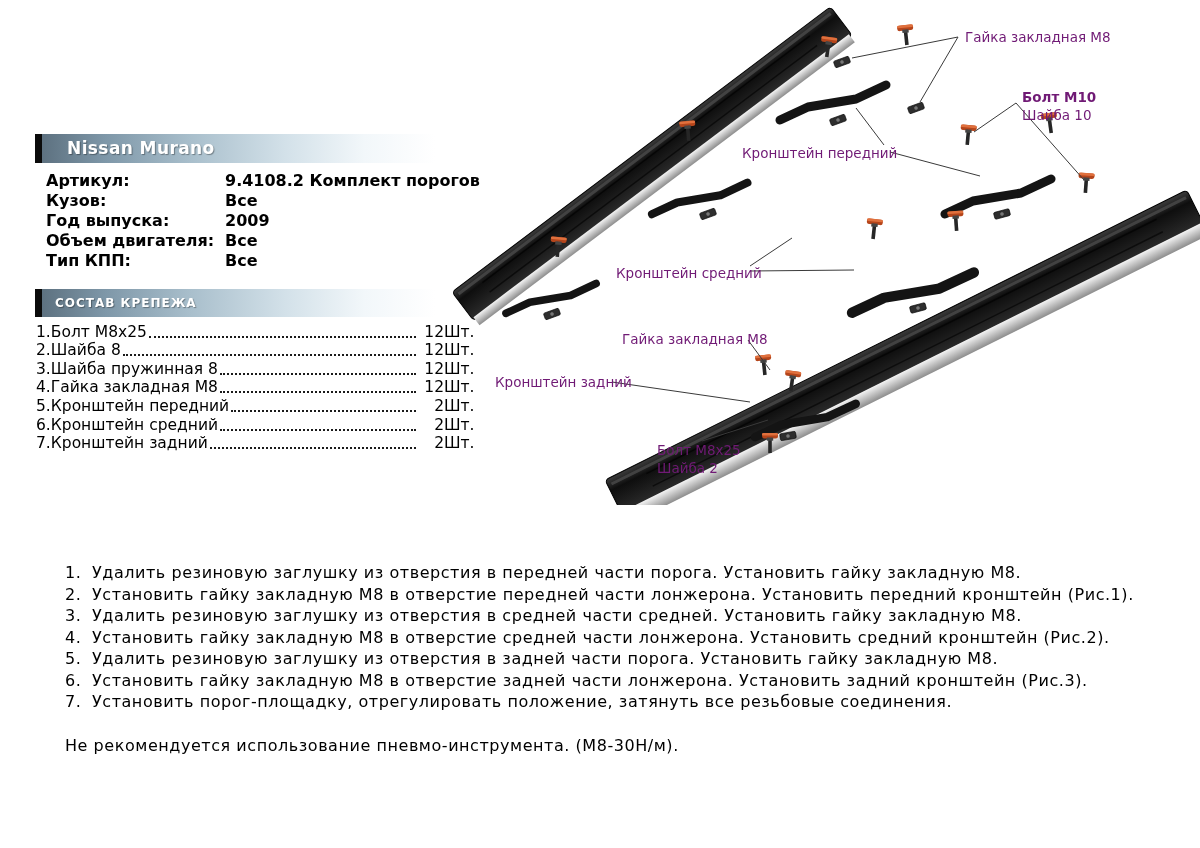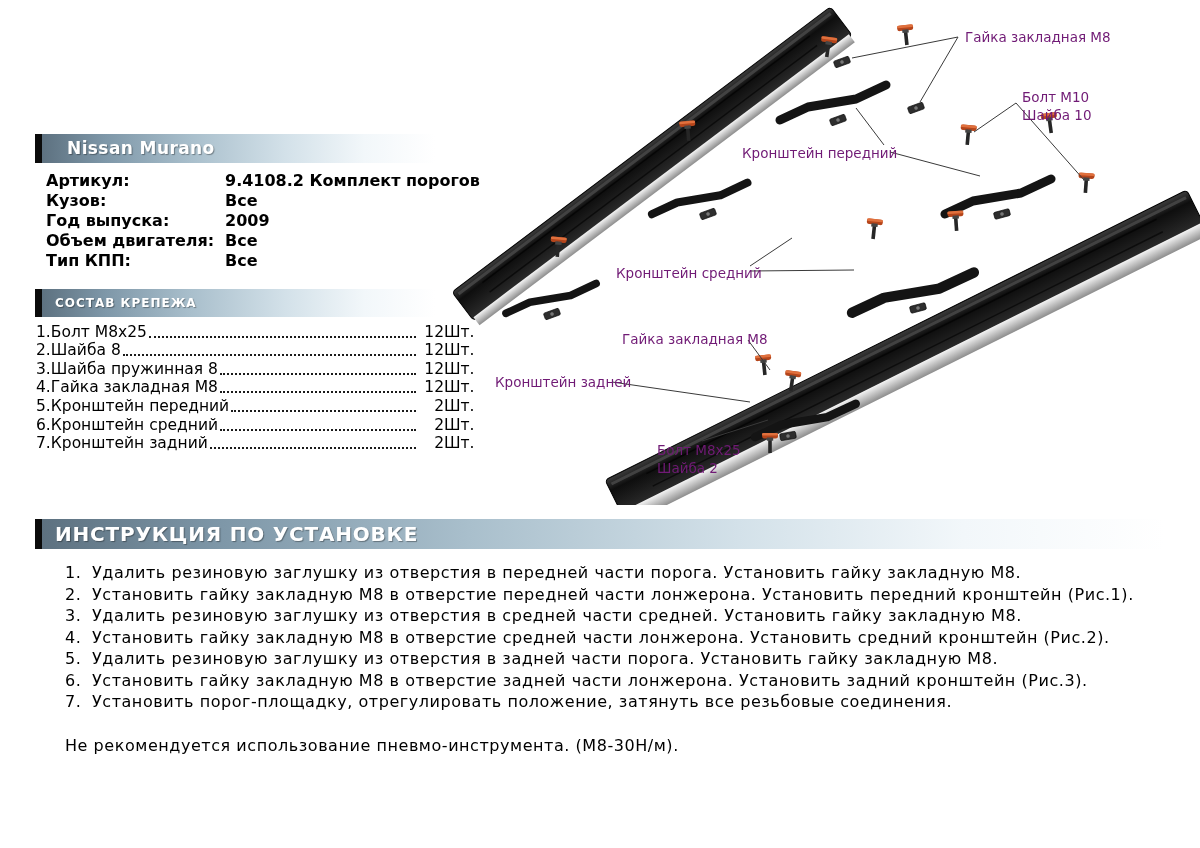--- a/index.html
+++ b/index.html
@@ -236,35 +236,30 @@
         <line x1="444" y1="145" x2="416" y2="108"></line>
         <line x1="310" y1="266" x2="352" y2="238"></line>
         <line x1="310" y1="271" x2="414" y2="270"></line>
         <line x1="308" y1="340" x2="330" y2="370"></line>
         <line x1="172" y1="382" x2="310" y2="402"></line>
         <line x1="262" y1="441" x2="328" y2="420"></line>
       </g>
     </svg>
 
     <div class="dlabel" style="left:525px; top:28px;">Гайка закладная М8</div>
-    <div class="dlabel" style="left:582px; top:88px;">Болт М10</div>
+    <div class="dlabel" style="left:582px; top:88px;font-weight:bold;">Болт М10</div>
     <div class="dlabel" style="left:582px; top:106px;">Шайба 10</div>
     <div class="dlabel" style="left:302px; top:144px;">Кронштейн передний</div>
     <div class="dlabel" style="left:176px; top:264px;">Кронштейн средний</div>
     <div class="dlabel" style="left:182px; top:330px;">Гайка закладная М8</div>
-    <div class="dlabel" style="left:55px;  top:373px;">Кронштейн задней</div>
+    <div class="dlabel" style="left:55px;  top:373px;">Кронштейн задний</div>
     <div class="dlabel" style="left:217px; top:441px;">Болт М8х25</div>
     <div class="dlabel" style="left:217px; top:459px;">Шайба 2</div>
   </div>
 
-  <div class="gradbar" id="bar-instr">
-    <span class="stripe"></span>
-    <span class="fill"></span>
-    <span class="label">ИНСТРУКЦИЯ ПО УСТАНОВКЕ</span>
-  </div>
 
   <div class="steps">
     <div class="step">
       <span class="step-num">1.</span>
       <span class="step-text">Удалить резиновую заглушку из отверстия в передней части порога. Установить гайку закладную М8.</span>
     </div>
     <div class="step">
       <span class="step-num">2.</span>
       <span class="step-text">Установить гайку закладную М8 в отверстие передней части лонжерона. Установить передний кронштейн (Рис.1).</span>
     </div>

